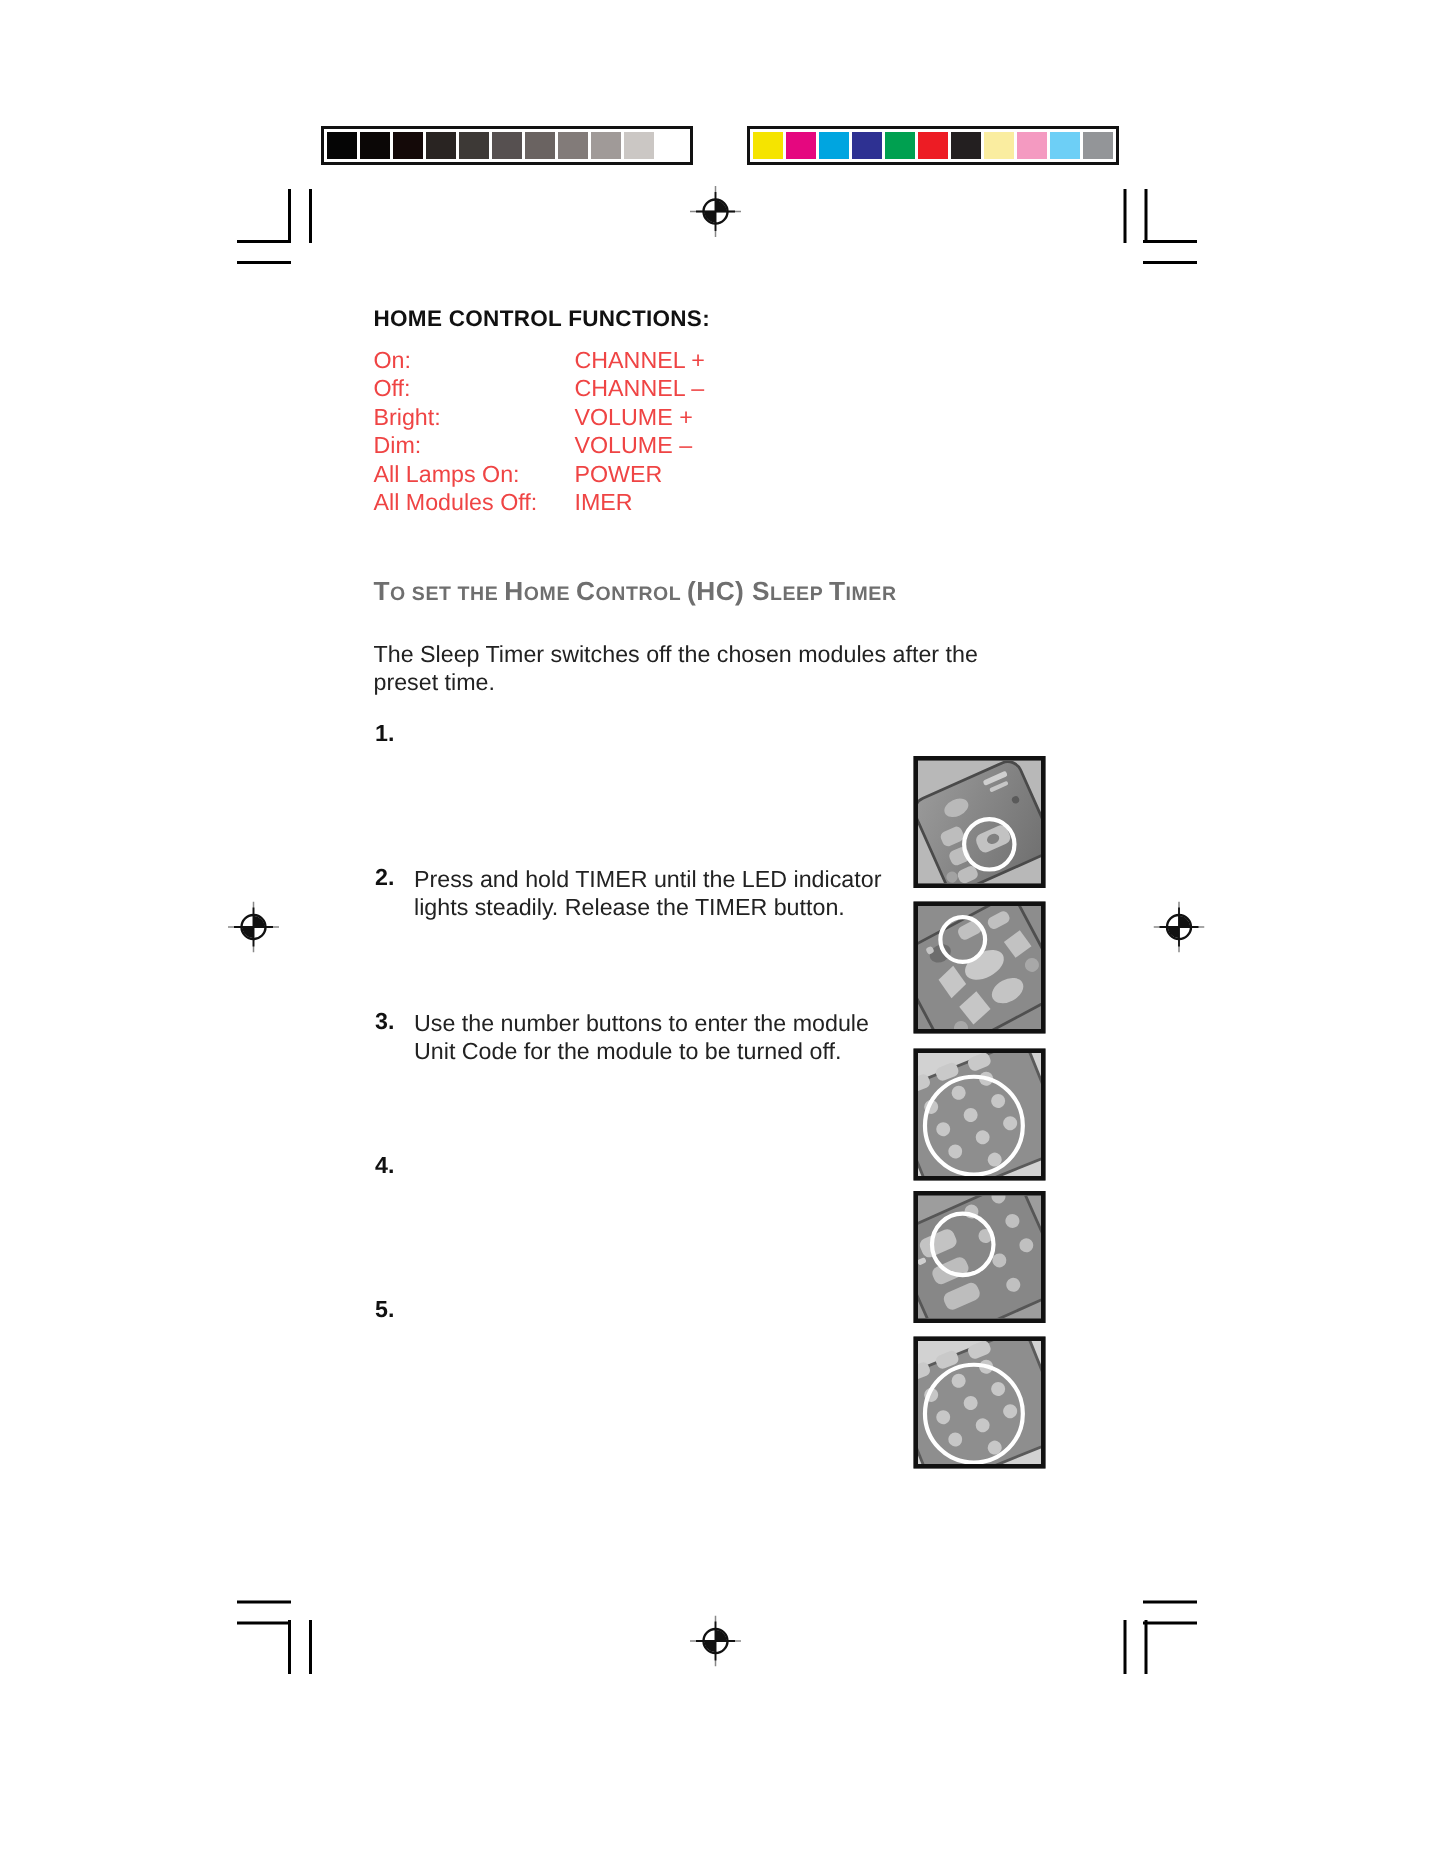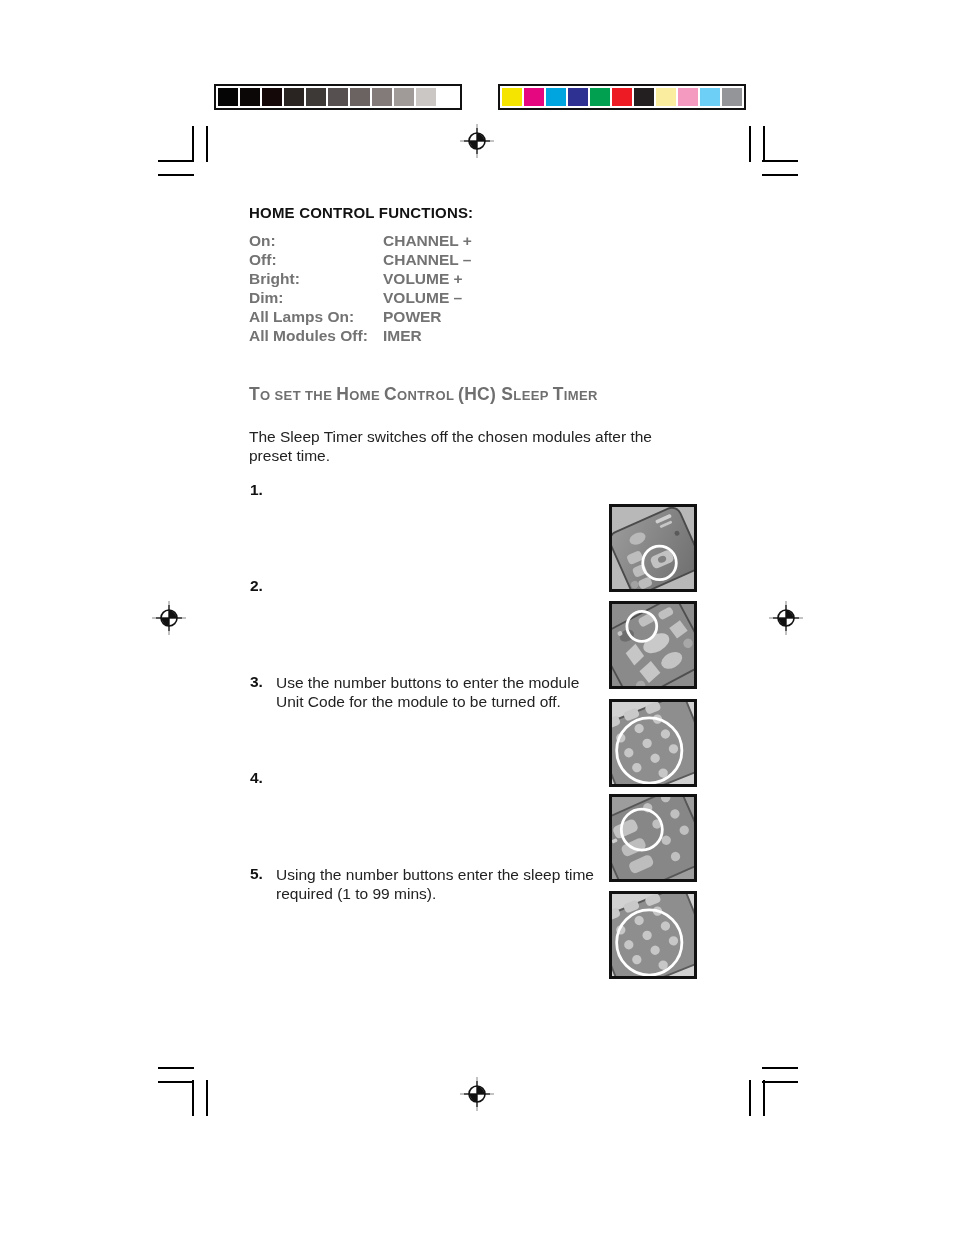--- a/index.html
+++ b/index.html
@@ -99,23 +99,22 @@
     font-weight: bold;
     letter-spacing: 0.2px;
     margin: 0 0 11px 0;
     color: #111111;
   }
 
   
   table.func-table {
     border-collapse: collapse;
     font-size: 15.5px;
-    color: #737373;
+    color: #ef4444;
     margin: 0 0 0 0;
-    font-weight: bold;
   }
   table.func-table td {
     padding: 0 0 1.5px 0;
     line-height: 17.5px;
     white-space: nowrap;
     vertical-align: top;
   }
   table.func-table td.fn-key { width: 130px; padding-right: 4px; }
 
   p.note {
@@ -340,31 +339,31 @@
   </h3>
 
   <p class="intro">The Sleep Timer switches off the chosen modules after the preset time.</p>
 
   <ol class="steps" id="steps-list">
       <li class="step">
         <span class="num">1.</span>
       </li>
       <li class="step">
         <span class="num">2.</span>
+        <span class="step-text">Press and hold TIMER until the LED indicator lights steadily. Release the TIMER button.</span>
       </li>
       <li class="step">
         <span class="num">3.</span>
         <span class="step-text">Use the number buttons to enter the module Unit Code for the module to be turned off.</span>
       </li>
       <li class="step">
         <span class="num">4.</span>
       </li>
       <li class="step">
         <span class="num">5.</span>
-        <span class="step-text">Using the number buttons enter the sleep time required (1 to 99 mins).</span>
       </li>
     </ol>
 
 </div>
 
 <div class="photo" id="photo1">
   <svg viewBox="0 0 88 88" xmlns="http://www.w3.org/2000/svg">
     <defs>
       <linearGradient id="g1" x1="0" y1="0" x2="1" y2="1">
         <stop offset="0" stop-color="#9a9a9a"></stop>

